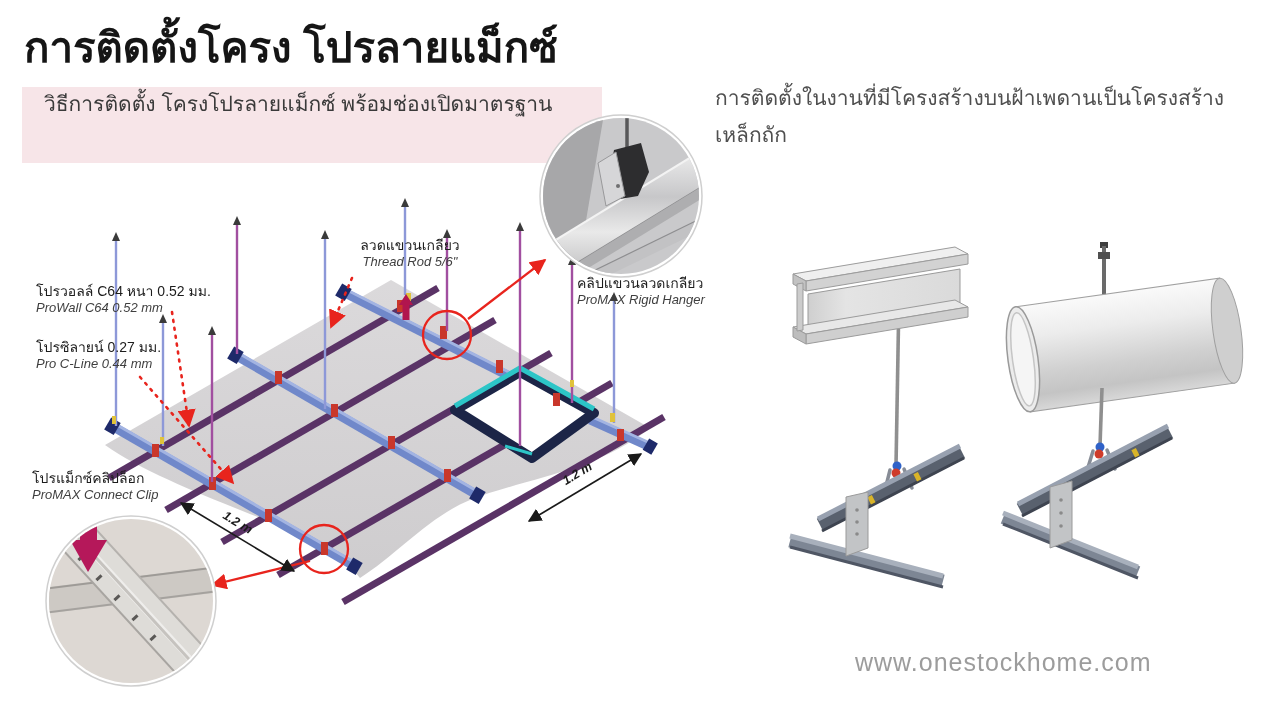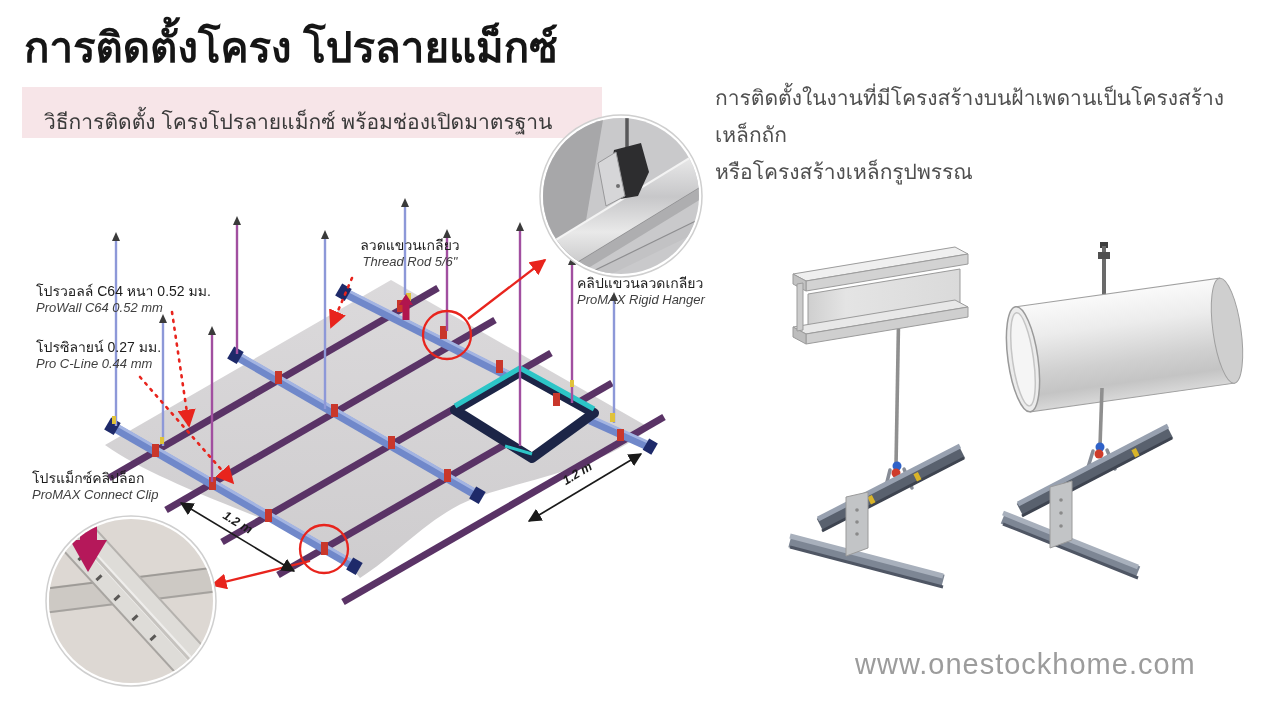--- a/index.html
+++ b/index.html
@@ -1,47 +1,46 @@
 <!DOCTYPE html>
 <html><head>
 <meta charset="utf-8">
 <style>
   html,body{margin:0;padding:0;background:#ffffff;}
   body{width:1267px;height:725px;position:relative;overflow:hidden;
        font-family:"Liberation Sans","DejaVu Sans",sans-serif;color:#1a1a1a;}
   .abs{position:absolute;}
   #page-title{left:24px;top:14px;font-size:42px;font-weight:600;letter-spacing:0;color:#151515;z-index:3;}
-  #banner{left:22px;top:87px;width:580px;height:51px;background:#f7e5e8;z-index:1;
-          display:flex;align-items:flex-end;padding-left:22px;box-sizing:border-box;}
+  #banner{left:22px;top:87px;width:580px;height:76px;background:#f7e5e8;z-index:1;
+          display:flex;align-items:flex-start;padding-left:22px;box-sizing:border-box;}
   #banner .txt{font-size:21px;font-weight:500;color:#3a3a3a;}
   #note{left:715px;top:80px;width:530px;z-index:3;font-size:21px;color:#4f4f4f;line-height:37px;font-family:Liberation Serif, serif;}
   svg.scene{left:0;top:0;z-index:2;}
   .calloutlabel{z-index:3;}
   .calloutlabel .th{font-size:14px;font-weight:400;color:#1c1c1c;line-height:17px;}
   .calloutlabel .en{font-size:13px;font-style:italic;color:#3f3f3f;line-height:15px;}
   #label-thread-rod{left:340px;top:237px;width:140px;text-align:center;}
   #label-prowall{left:36px;top:283px;}
   #label-procline{left:36px;top:339px;}
   #label-rigid-hanger{left:577px;top:275px;}
   #label-connect-clip{left:32px;top:470px;}
-  #watermark{left:855px;top:648px;font-size:29px;color:#9c9c9c;letter-spacing:1px;z-index:3;}
+  #watermark{left:855px;top:648px;font-size:25px;color:#9c9c9c;letter-spacing:1px;z-index:3;}
   .dimtext{font-size:12.5px;font-weight:700;font-style:italic;fill:#1a1a1a;}
 </style>
 </head>
 <body>
 
 <div id="page-title" class="abs">การติดตั้งโครง โปรลายแม็กซ์</div>
 
 <div id="banner" class="abs">
   <span class="txt">วิธีการติดตั้ง โครงโปรลายแม็กซ์ พร้อมช่องเปิดมาตรฐาน</span>
 </div>
 
 <div id="note" class="abs">
   <div>การติดตั้งในงานที่มีโครงสร้างบนฝ้าเพดานเป็นโครงสร้างเหล็กถัก</div>
-  <div>หรือโครงสร้างเหล็กรูปพรรณ</div>
 </div>
 
 <svg class="scene abs" width="1267" height="725" viewBox="0 0 1267 725">
   <defs>
     <marker id="mBlk" viewBox="0 0 10 10" refX="9" refY="5" markerWidth="8" markerHeight="8" orient="auto-start-reverse">
       <path d="M0,0L10,5L0,10z" fill="#1a1a1a"></path>
     </marker>
     <marker id="mRed" viewBox="0 0 10 10" refX="9" refY="5" markerWidth="7" markerHeight="7" orient="auto-start-reverse">
       <path d="M0,0L10,5L0,10z" fill="#e8241d"></path>
     </marker>

